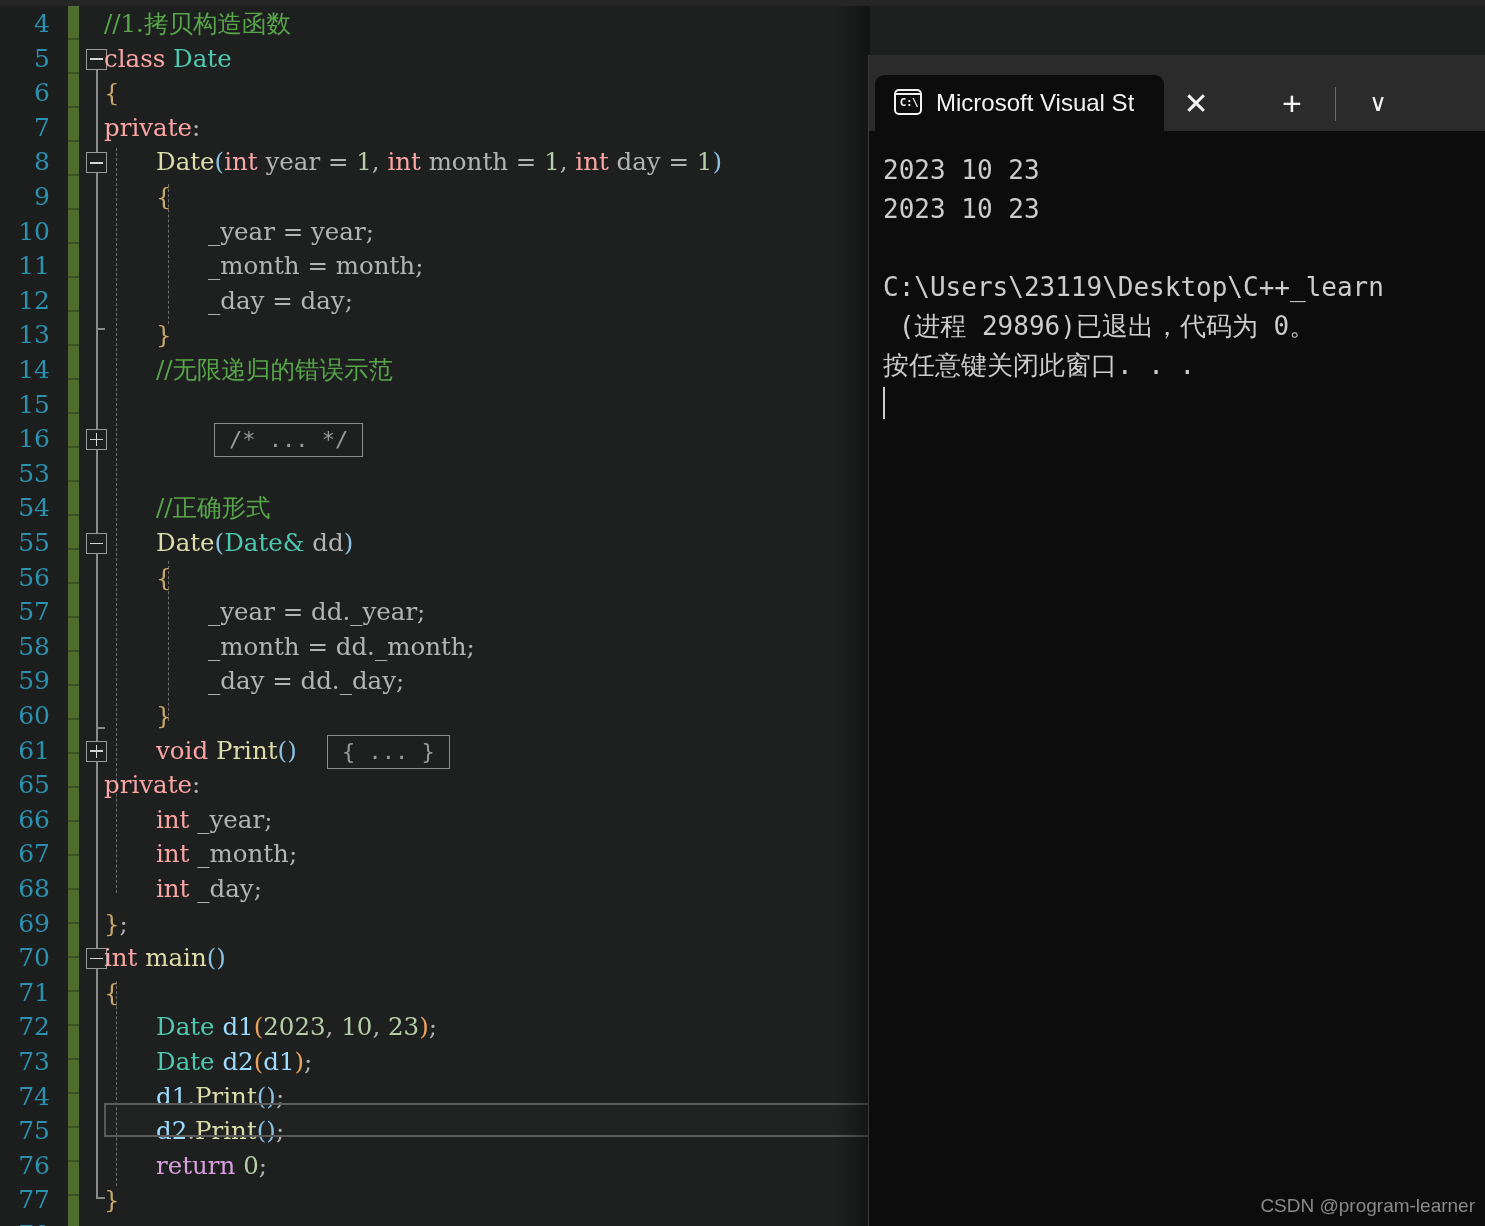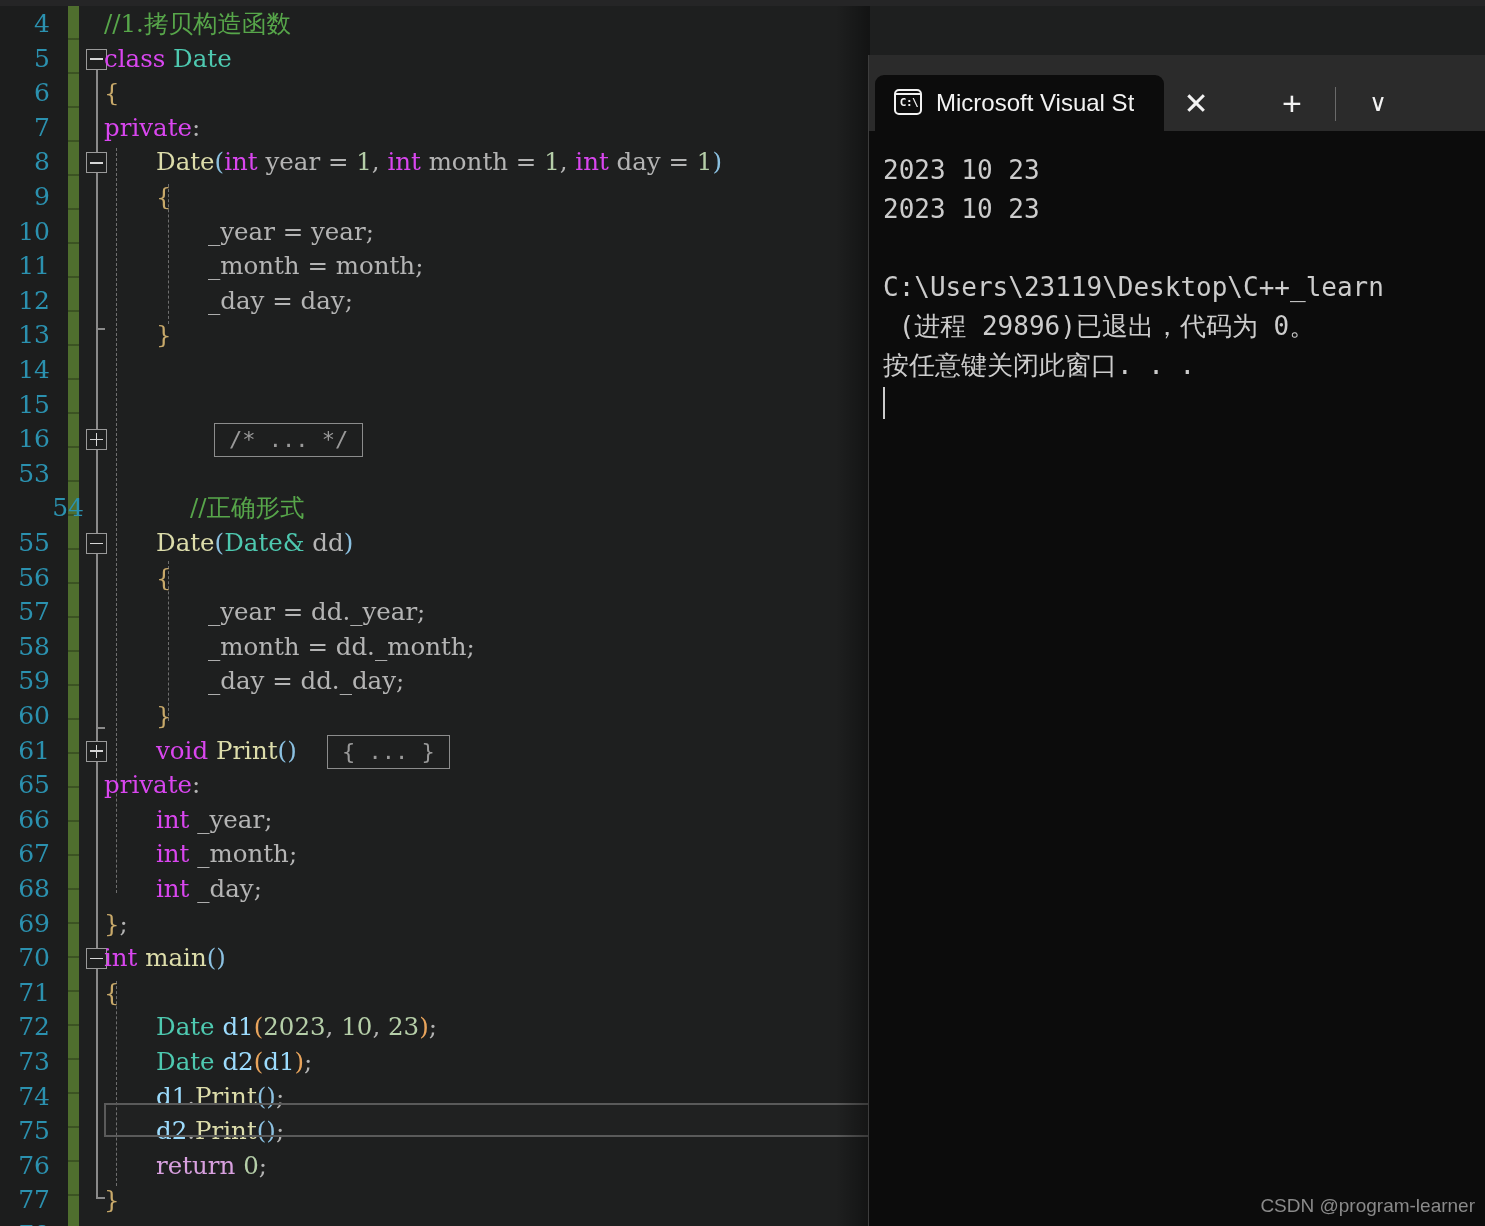--- a/index.html
+++ b/index.html
@@ -48,21 +48,21 @@
     color:#2b91af; font-size:25px; font-family:"DejaVu Serif", serif;
   }
   .code {
     position:absolute; left:100px; top:0;
     font-size:24.5px; font-family:"DejaVu Serif", serif;
     letter-spacing:0px;
   }
 
   
   .c-comment   { color:#57a64a; }
-  .c-keyword   { color:#d946ef;text-align:center; }
+  .c-keyword   { color:#fca5a5;text-align:center; }
   .c-type      { color:#4ec9b0; }
   .c-func      { color:#dcdcaa; }
   .c-num       { color:#b5cea8; }
   .c-plain     { color:#b4b4b4; }
   .c-punct     { color:#b4b4b4; }
   .c-var       { color:#9cdcfe; }
   .c-ctrl      { color:#d8a0df; }
   .c-brace     { color:#c8a96a; }
   .c-paren     { color:#8bc0e0; }
   .c-paren2    { color:#e8a45c; }
@@ -229,25 +229,25 @@
         <div class="row" style="top: 1px; position: absolute; left: 0px; right: 0px;"><span class="lineno">4</span><span class="code" style="left: 104px;"><span class="c-comment">//1.拷贝构造函数</span></span></div>
         <div class="row" style="top: 35.6px; position: absolute; left: 0px; right: 0px;"><span class="lineno">5</span><div class="foldbox" style="left: 86px;"></div><span class="code" style="left: 104px;"><span class="c-keyword">class </span><span class="c-type">Date</span></span></div>
         <div class="row" style="top: 70.2px; position: absolute; left: 0px; right: 0px;"><span class="lineno">6</span><span class="code" style="left: 104px;"><span class="c-brace">{</span></span></div>
         <div class="row" style="top: 104.8px; position: absolute; left: 0px; right: 0px;"><span class="lineno">7</span><span class="code" style="left: 104px;"><span class="c-keyword">private</span><span class="c-punct">:</span></span></div>
         <div class="row" style="top: 139.4px; position: absolute; left: 0px; right: 0px;"><span class="lineno">8</span><div class="foldbox" style="left: 86px;"></div><span class="code" style="left: 156px;"><span class="c-func">Date</span><span class="c-paren">(</span><span class="c-keyword">int</span><span class="c-plain"> year </span><span class="c-plain">= </span><span class="c-num">1</span><span class="c-plain">, </span><span class="c-keyword">int</span><span class="c-plain"> month </span><span class="c-plain">= </span><span class="c-num">1</span><span class="c-plain">, </span><span class="c-keyword">int</span><span class="c-plain"> day </span><span class="c-plain">= </span><span class="c-num">1</span><span class="c-paren">)</span></span></div>
         <div class="row" style="top: 174px; position: absolute; left: 0px; right: 0px;"><span class="lineno">9</span><span class="code" style="left: 156px;"><span class="c-brace">{</span></span></div>
         <div class="row" style="top: 208.6px; position: absolute; left: 0px; right: 0px;"><span class="lineno">10</span><span class="code" style="left: 208px;"><span class="c-plain">_year</span><span class="c-plain"> = </span><span class="c-plain">year</span><span class="c-punct">;</span></span></div>
         <div class="row" style="top: 243.2px; position: absolute; left: 0px; right: 0px;"><span class="lineno">11</span><span class="code" style="left: 208px;"><span class="c-plain">_month</span><span class="c-plain"> = </span><span class="c-plain">month</span><span class="c-punct">;</span></span></div>
         <div class="row" style="top: 277.8px; position: absolute; left: 0px; right: 0px;"><span class="lineno">12</span><span class="code" style="left: 208px;"><span class="c-plain">_day</span><span class="c-plain"> = </span><span class="c-plain">day</span><span class="c-punct">;</span></span></div>
         <div class="row" style="top: 312.4px; position: absolute; left: 0px; right: 0px; padding-left: 44px;"><span class="lineno">13</span><span class="code" style="left: 156px;"><span class="c-brace">}</span></span></div>
-        <div class="row" style="top: 347px; position: absolute; left: 0px; right: 0px;"><span class="lineno">14</span></div>
+        <div class="row" style="top: 347px; position: absolute; left: 0px; right: 0px;"><span class="lineno">14</span><span class="code" style="left: 156px;"><span class="c-comment">//无限递归的错误示范</span></span></div>
         <div class="row" style="top: 381.6px; position: absolute; left: 0px; right: 0px;"><span class="lineno">15</span><span class="code" style="left: 104px;"></span></div>
         <div class="row" style="top: 416.2px; position: absolute; left: 0px; right: 0px;"><span class="lineno">16</span><div class="foldbox plus" style="left: 86px;"></div><span class="code" style="left: 156px;"></span><div class="fold-pill" style="left: 214px; top: 1px;">/* ... */</div></div>
         <div class="row" style="top: 450.8px; position: absolute; left: 0px; right: 0px;"><span class="lineno">53</span><span class="code" style="left: 104px;"></span></div>
-        <div class="row" style="top: 485.4px; position: absolute; left: 0px; right: 0px; margin-left: 34px;"><span class="lineno">54</span><span class="code" style="left: 156px;"><span class="c-comment">//正确形式</span></span></div>
+        <div class="row" style="top: 485.4px; position: absolute; left: 0px; right: 0px;"><span class="lineno">54</span><span class="code" style="left: 156px;"><span class="c-comment">//正确形式</span></span></div>
         <div class="row" style="top: 520px; position: absolute; left: 0px; right: 0px;"><span class="lineno">55</span><div class="foldbox" style="left: 86px;"></div><span class="code" style="left: 156px;"><span class="c-func">Date</span><span class="c-paren">(</span><span class="c-type">Date&amp;</span><span class="c-plain"> dd</span><span class="c-paren">)</span></span></div>
         <div class="row" style="top: 554.6px; position: absolute; left: 0px; right: 0px;"><span class="lineno">56</span><span class="code" style="left: 156px;"><span class="c-brace">{</span></span></div>
         <div class="row" style="top: 589.2px; position: absolute; left: 0px; right: 0px;"><span class="lineno">57</span><span class="code" style="left: 208px;"><span class="c-plain">_year</span><span class="c-plain"> = </span><span class="c-plain">dd.</span><span class="c-plain">_year</span><span class="c-punct">;</span></span></div>
         <div class="row" style="top: 623.8px; position: absolute; left: 0px; right: 0px;"><span class="lineno">58</span><span class="code" style="left: 208px;"><span class="c-plain">_month</span><span class="c-plain"> = </span><span class="c-plain">dd.</span><span class="c-plain">_month</span><span class="c-punct">;</span></span></div>
         <div class="row" style="top: 658.4px; position: absolute; left: 0px; right: 0px;"><span class="lineno">59</span><span class="code" style="left: 208px;"><span class="c-plain">_day</span><span class="c-plain"> = </span><span class="c-plain">dd.</span><span class="c-plain">_day</span><span class="c-punct">;</span></span></div>
         <div class="row" style="top: 693px; position: absolute; left: 0px; right: 0px;"><span class="lineno">60</span><span class="code" style="left: 156px;"><span class="c-brace">}</span></span></div>
         <div class="row" style="top: 727.6px; position: absolute; left: 0px; right: 0px;"><span class="lineno">61</span><div class="foldbox plus" style="left: 86px;"></div><span class="code" style="left: 156px;"><span class="c-keyword">void</span><span class="c-plain"> </span><span class="c-func">Print</span><span class="c-paren">()</span></span><div class="fold-pill" style="left: 327px; top: 1px;">{ ... }</div></div>
         <div class="row" style="top: 762.2px; position: absolute; left: 0px; right: 0px;"><span class="lineno">65</span><span class="code" style="left: 104px;"><span class="c-keyword">private</span><span class="c-punct">:</span></span></div>
         <div class="row" style="top: 796.8px; position: absolute; left: 0px; right: 0px;"><span class="lineno">66</span><span class="code" style="left: 156px;"><span class="c-keyword">int</span><span class="c-plain"> _year</span><span class="c-punct">;</span></span></div>
         <div class="row" style="top: 831.4px; position: absolute; left: 0px; right: 0px;"><span class="lineno">67</span><span class="code" style="left: 156px;"><span class="c-keyword">int</span><span class="c-plain"> _month</span><span class="c-punct">;</span></span></div>

